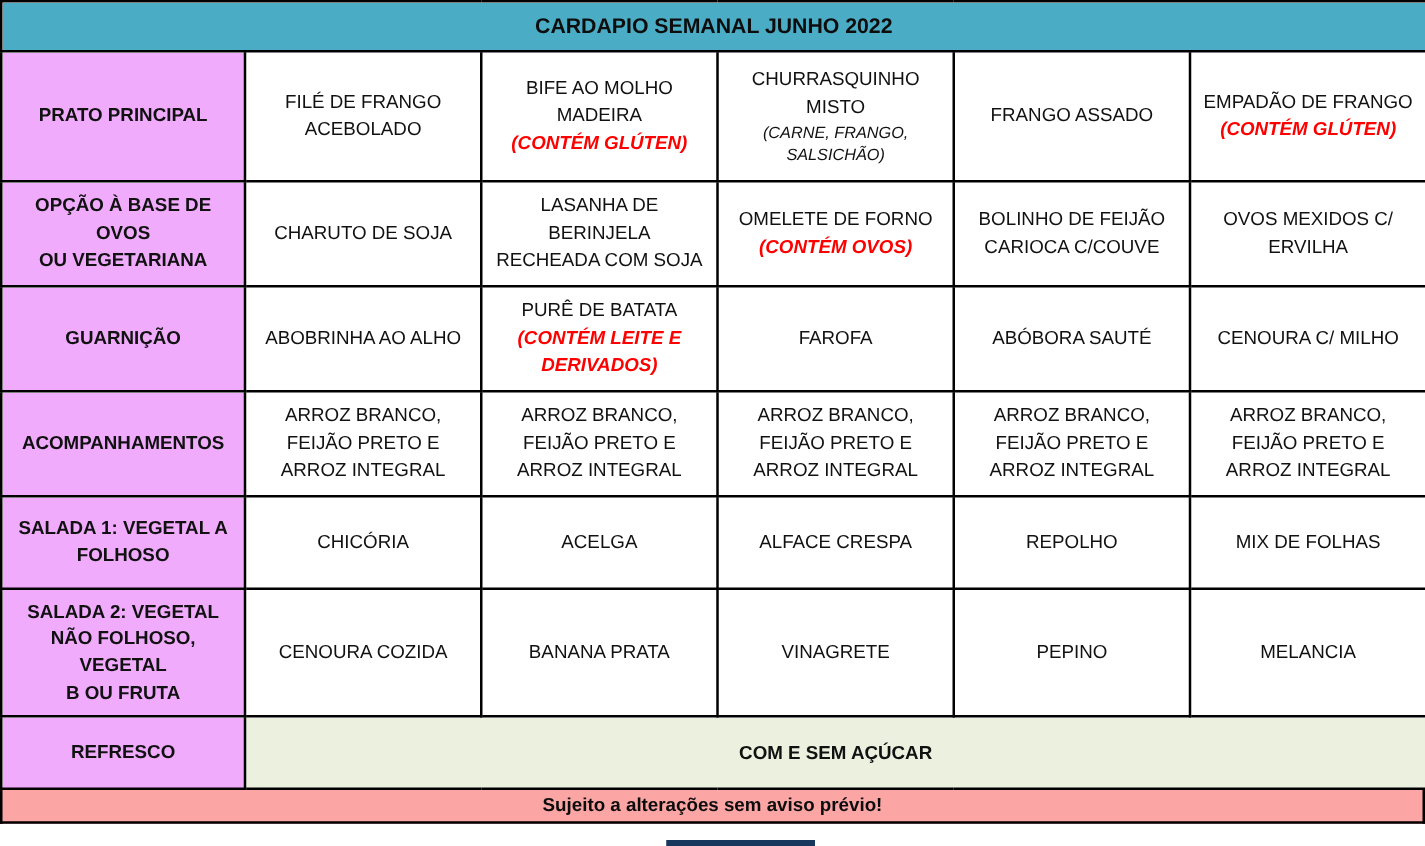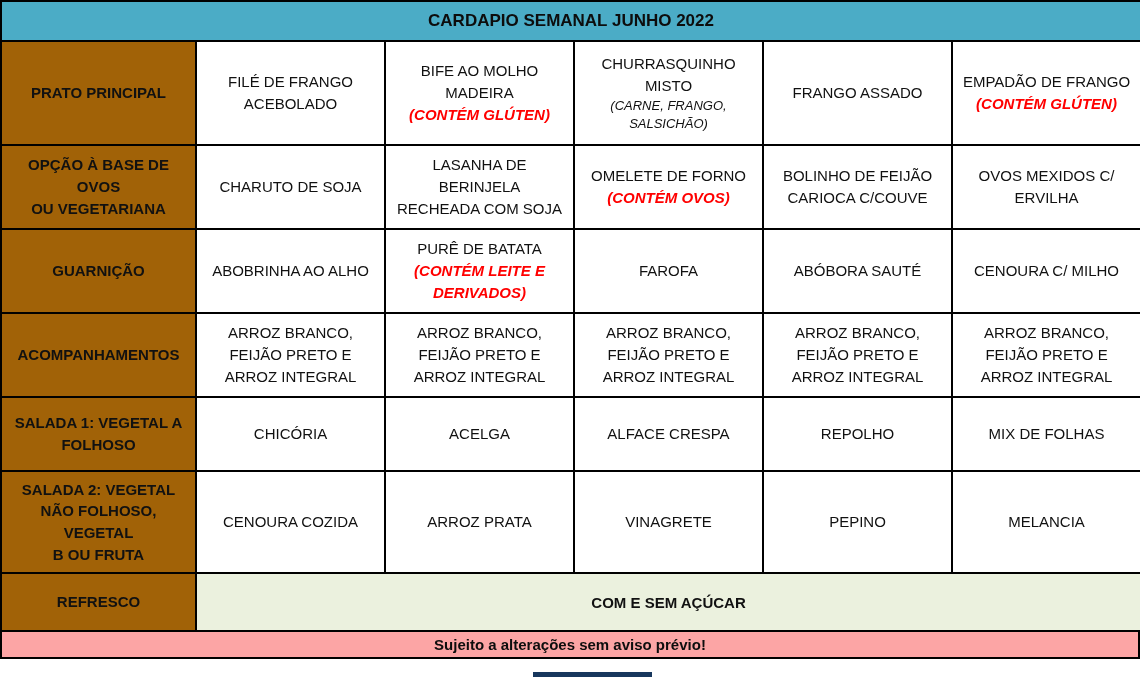--- a/index.html
+++ b/index.html
@@ -31,21 +31,21 @@
     font-size:17px;
     color:#0d0d0d;
   }
   .day-header-row td{
     height:40px;
     background:#DAEEF3;
     font-weight:bold;
     font-size:15px;
   }
   td.label-cell{
-    background:#a16207;
+    background:#f0abfc;
     font-weight:bold;
     font-size:15px;
     line-height:1.45;
     white-space:pre-line;
     margin-left:40px;
   }
   td.data-cell{
     background:#FFFFFF;
     font-size:15px;
     line-height:1.45;
@@ -223,21 +223,21 @@
           </td>
         </tr>
         <tr>
           <td class="label-cell">SALADA 2: VEGETAL
 NÃO FOLHOSO, VEGETAL
 B OU FRUTA</td>
           <td class="data-cell">
             <div class="line normal">CENOURA COZIDA</div>
           </td>
           <td class="data-cell">
-            <div class="line normal">ARROZ PRATA</div>
+            <div class="line normal">BANANA PRATA</div>
           </td>
           <td class="data-cell">
             <div class="line normal">VINAGRETE</div>
           </td>
           <td class="data-cell">
             <div class="line normal">PEPINO</div>
           </td>
           <td class="data-cell">
             <div class="line normal">MELANCIA</div>
           </td>

